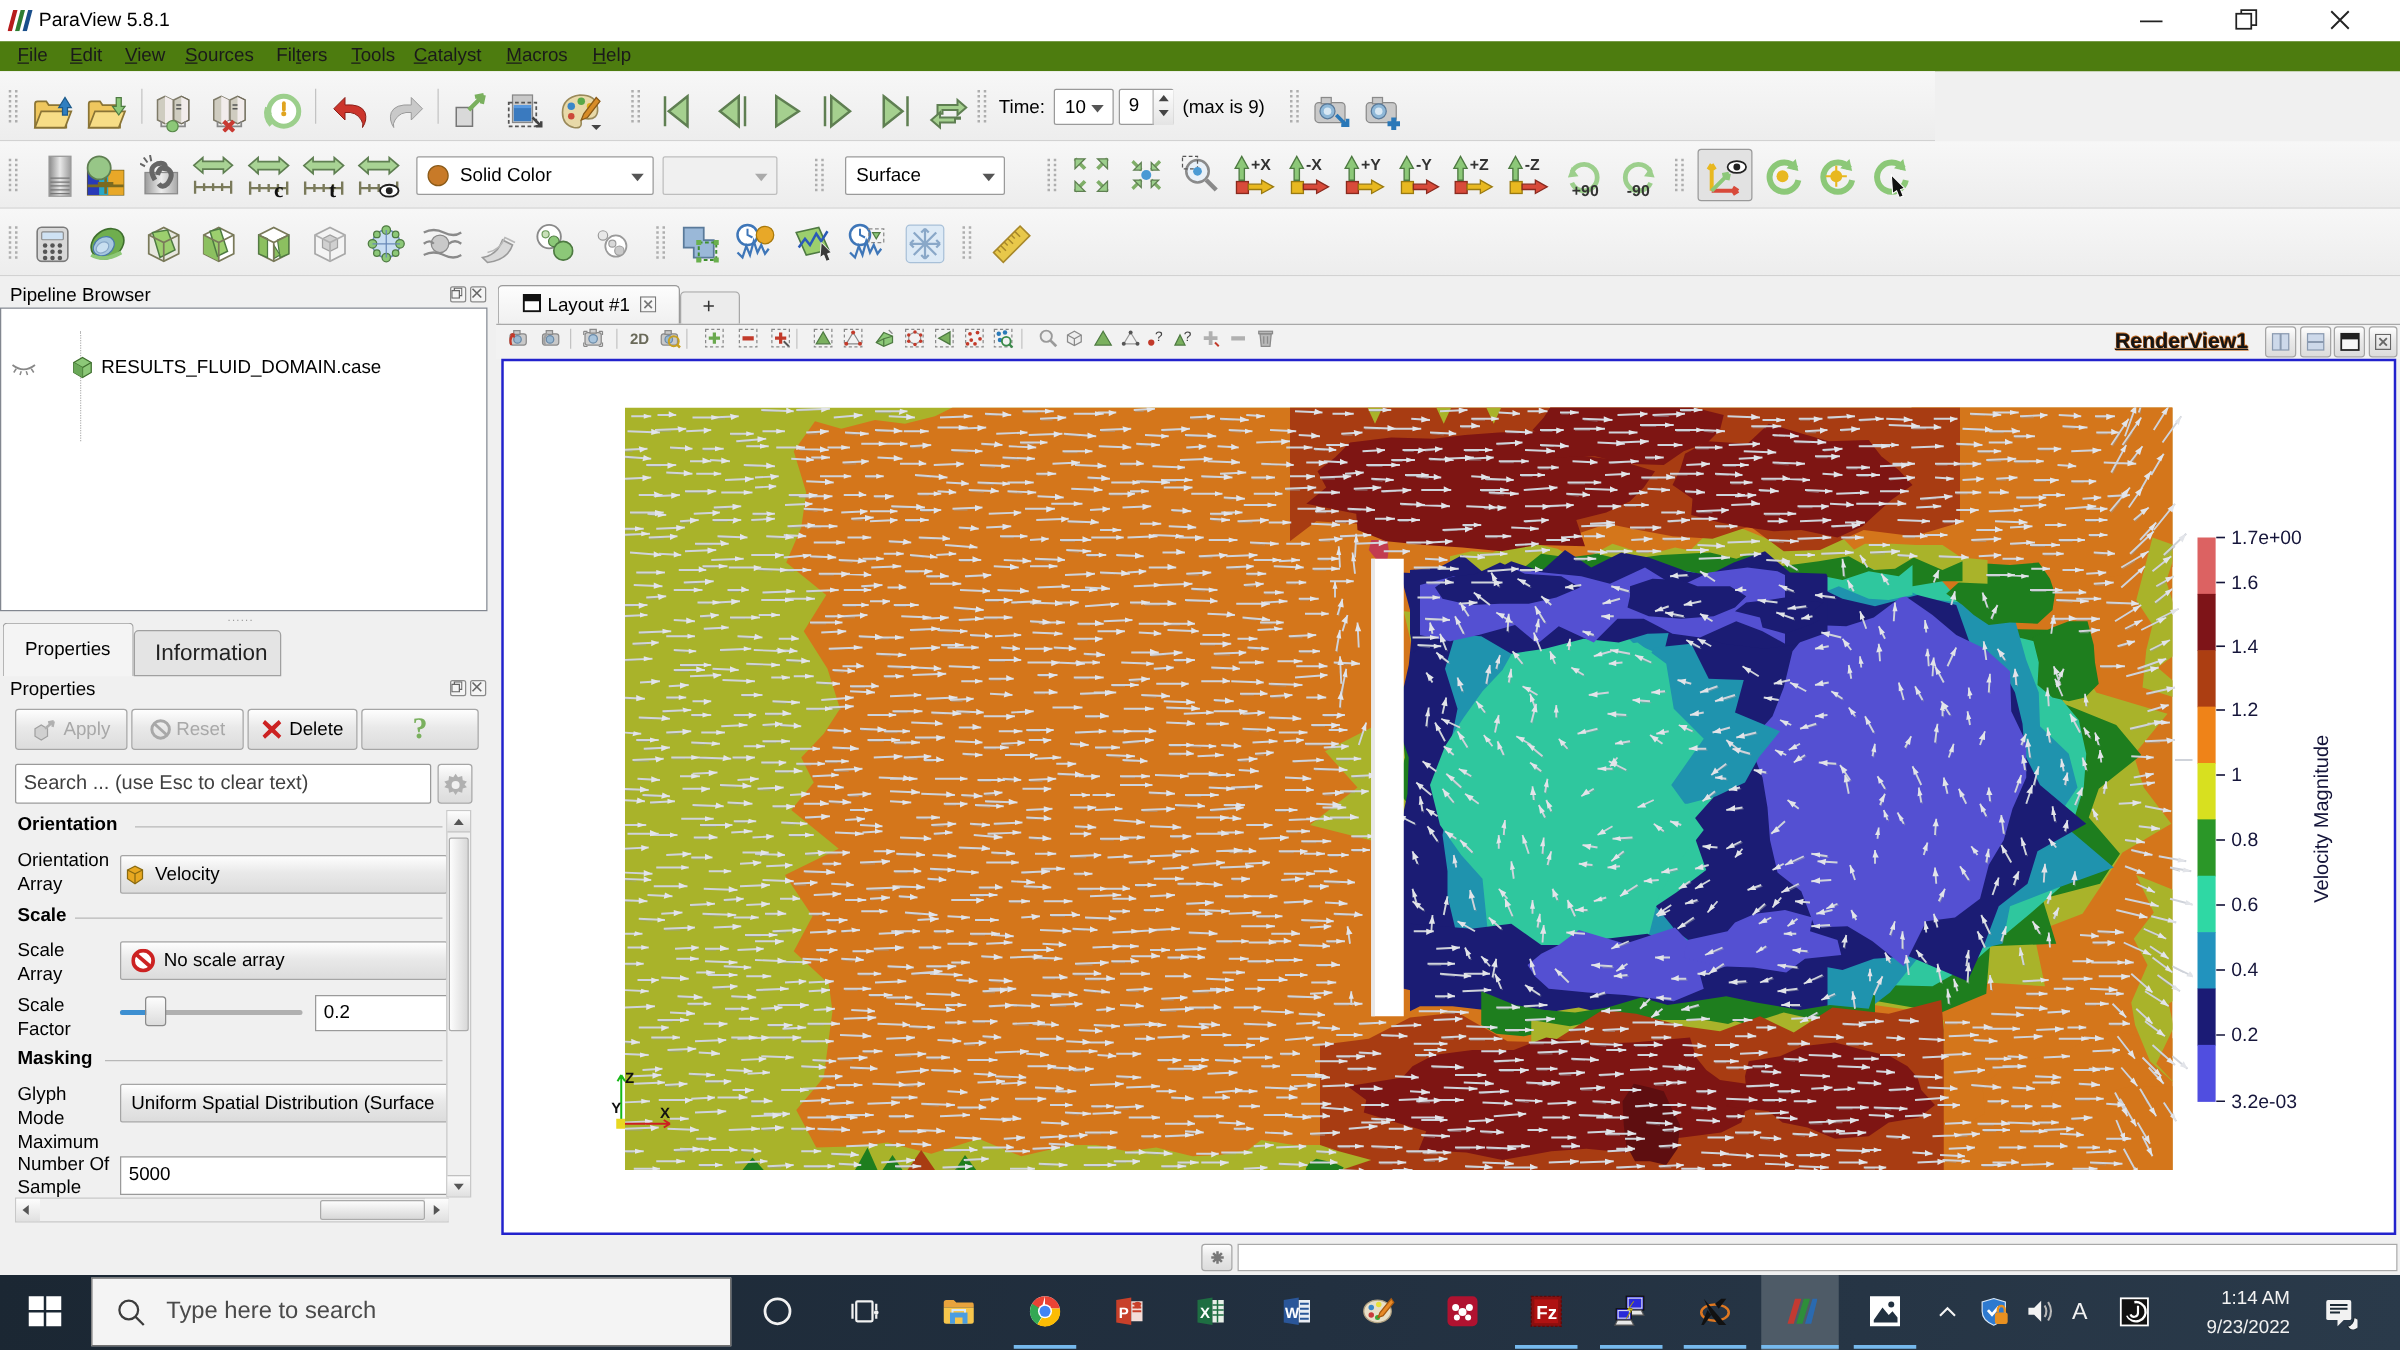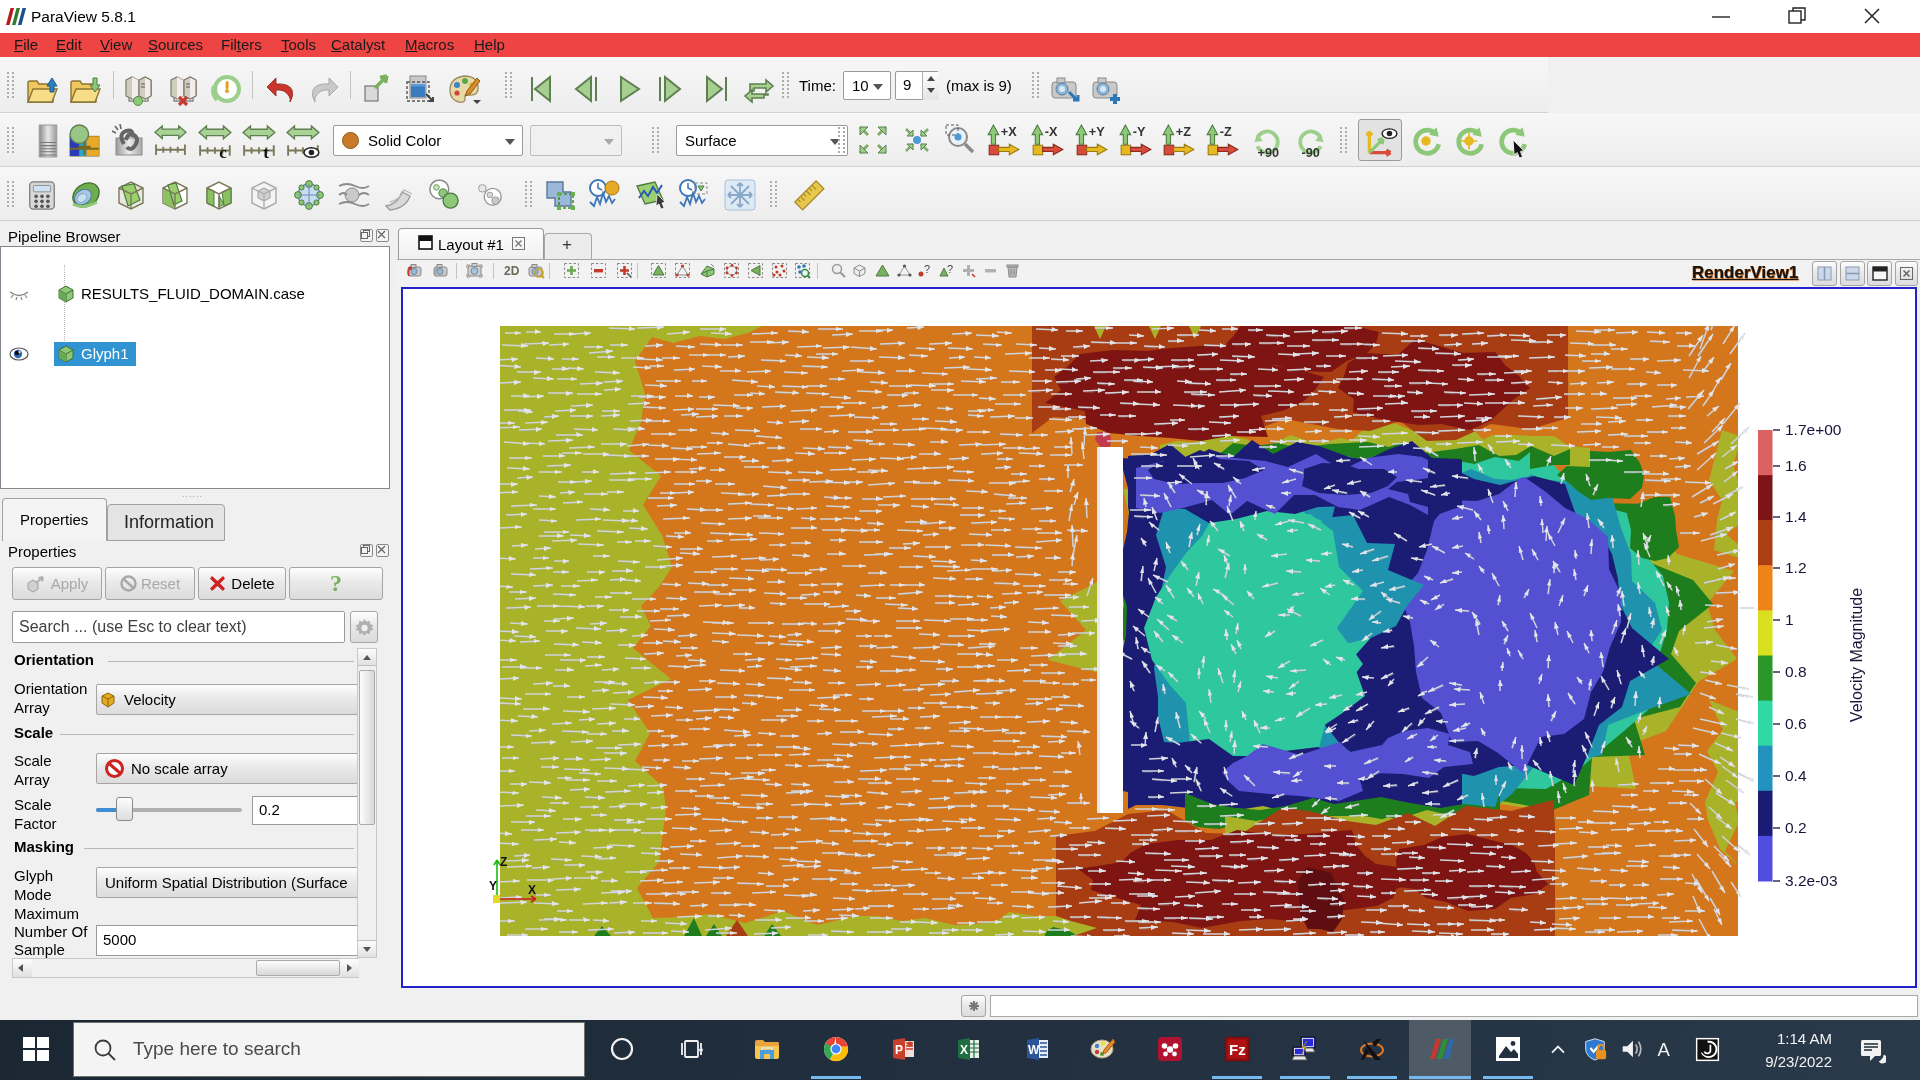--- a/index.html
+++ b/index.html
@@ -26,21 +26,21 @@
     </svg>
  <svg class="abs" style="left:1786px;top:5px" width="22" height="22" viewBox="0 0 22 22">
       <rect x="3" y="6" width="12" height="12" fill="none" stroke="#222" stroke-width="1.4"></rect>
       <path d="M7 6 V3 H19 V15 H15" fill="none" stroke="#222" stroke-width="1.4"></path>
     </svg>
  <svg class="abs" style="left:1861px;top:5px" width="22" height="22" viewBox="0 0 22 22">
       <path d="M4 4 L18 18 M18 4 L4 18" stroke="#222" stroke-width="1.5"></path>
     </svg>
 </div>
 
-<div class="abs" style="left:0;top:33px;width:1920px;height:24px;background:#ef4444;font-size:15px;color:#1a1a1a">
+<div class="abs" style="left:0;top:33px;width:1920px;height:24px;background:#4d7c0f;font-size:15px;color:#1a1a1a">
  <div class="abs" style="left:14px;top:3px"><u>F</u>ile</div>
  <div class="abs" style="left:56px;top:3px"><u>E</u>dit</div>
  <div class="abs" style="left:100px;top:3px"><u>V</u>iew</div>
  <div class="abs" style="left:148px;top:3px"><u>S</u>ources</div>
  <div class="abs" style="left:221px;top:3px">Fil<u>t</u>ers</div>
  <div class="abs" style="left:281px;top:3px"><u>T</u>ools</div>
  <div class="abs" style="left:331px;top:3px"><u>C</u>atalyst</div>
  <div class="abs" style="left:405px;top:3px"><u>M</u>acros</div>
  <div class="abs" style="left:474px;top:3px"><u>H</u>elp</div>
 </div>
@@ -210,21 +210,21 @@
       <path d="M1 8 L8 2 L8 5 L24 5 L24 2 L31 8 L24 14 L24 11 L8 11 L8 14 Z" fill="#a8d394" stroke="#5f7f52" stroke-width="1.3"></path>
       <path d="M2 20 v10 M2 25 h28 M9 22 v6 M16 22 v6 M23 22 v6 M30 20 v10" stroke="#7a7a5a" stroke-width="1.8" fill="none"></path>
       <ellipse cx="24" cy="27" rx="7" ry="4.5" fill="#fff" stroke="#222" stroke-width="1.4"></ellipse>
       <circle cx="24" cy="27" r="2.6" fill="#222"></circle>
     </svg>
  <div class="combo" style="left:333px;top:12px;width:190px;height:31px"><span style="width:17px;height:17px;border-radius:50%;background:#c87a28;border:1px solid #8a5a18;display:inline-block;margin-right:9px"></span>Solid Color<span class="arr"></span></div>
  <div class="combo" style="left:530px;top:12px;width:92px;height:31px;background:#f0f0f0;border-color:#bdbdbd">
       <span class="arr" style="border-top-color:#aaa"></span>
     </div>
  <div class="grip" style="left:652px;top:14px"></div>
- <div class="combo" style="left:676px;top:12px;width:172px;height:31px">Surface<span class="arr"></span></div>
+ <div class="combo" style="left:676px;top:12px;width:128px;height:31px">Surface<span class="arr"></span></div>
  <div class="grip" style="left:838px;top:14px"></div>
  <svg class="abs" style="left:856px;top:10px" width="34" height="34" viewBox="0 0 34 34">
       <path d="M4 4 L12 12 M30 4 L22 12 M4 30 L12 22 M30 30 L22 22" stroke="#7fae68" stroke-width="3"></path>
       <path d="M4 4 l8 0 -8 8 Z M30 4 l0 8 -8 -8 Z M4 30 l0 -8 8 8 Z M30 30 l-8 0 8 -8 Z" fill="#9ccf8c" stroke="#5f7f52" stroke-width="1"></path>
     </svg>
  <svg class="abs" style="left:900px;top:10px" width="34" height="34" viewBox="0 0 34 34">
       <path d="M6 6 L13 13 M28 6 L21 13 M6 28 L13 21 M28 28 L21 21" stroke="#7fae68" stroke-width="2.6"></path>
       <path d="M13 13 l-6 0 6 -6 Z M21 13 l0 -6 6 6 Z M13 21 l0 6 -6 -6 Z M21 21 l6 0 -6 6 Z" fill="#9ccf8c" stroke="#5f7f52" stroke-width="1"></path>
       <circle cx="17" cy="17" r="4" fill="#4a9ad4"></circle>
     </svg>
@@ -452,36 +452,20 @@
           <path d="M1 5 Q10 12 19 5" fill="none" stroke="#888" stroke-width="1.4"></path>
           <path d="M4 8 l-2 3 M8 10 l-1 3 M12 10 l1 3 M16 8 l2 3" stroke="#888" stroke-width="1.2"></path>
         </svg>
         <svg width="20" height="20" viewBox="0 0 20 20" style="position:absolute;left:55px;top:1px">
           <path d="M3 6 L10 2 L17 6 L17 14 L10 18 L3 14 Z" fill="#8cc878" stroke="#3e6e2e" stroke-width="1"></path>
           <path d="M3 6 L10 10 L17 6" fill="none" stroke="#3e6e2e" stroke-width="1"></path>
           <path d="M10 10 V18" stroke="#3e6e2e" stroke-width="1"></path>
           <path d="M3 6 L10 10 L10 18 L3 14 Z" fill="#6aa858"></path>
         </svg>
         <div class="abs" style="left:80px;top:2px;font-size:15px">RESULTS_FLUID_DOMAIN.case</div>
-      </div>
-   <div class="abs" style="left:0;top:96px;width:100%;height:22px">
-        <div class="abs" style="left:53px;top:-1px;width:82px;height:24px;background:#3094d2"></div>
-        <svg width="20" height="14" viewBox="0 0 20 14" style="position:absolute;left:8px;top:4px">
-          <ellipse cx="10" cy="7" rx="9" ry="6" fill="#fff" stroke="#555" stroke-width="1.2"></ellipse>
-          <circle cx="9" cy="7" r="4.2" fill="#2e6ab0"></circle>
-          <circle cx="8" cy="6" r="2.2" fill="#0a0a14"></circle>
-          <circle cx="10.5" cy="5" r="1" fill="#fff"></circle>
-        </svg>
-        <svg width="20" height="20" viewBox="0 0 20 20" style="position:absolute;left:55px;top:1px">
-          <path d="M3 6 L10 2 L17 6 L17 14 L10 18 L3 14 Z" fill="#8cc878" stroke="#3e6e2e" stroke-width="1"></path>
-          <path d="M3 6 L10 10 L17 6" fill="none" stroke="#3e6e2e" stroke-width="1"></path>
-          <path d="M10 10 V18" stroke="#3e6e2e" stroke-width="1"></path>
-          <path d="M3 6 L10 10 L10 18 L3 14 Z" fill="#6aa858"></path>
-        </svg>
-        <div class="abs" style="left:80px;top:2px;font-size:15px;color:#fff">Glyph1</div>
       </div>
  </div>
  <div class="abs" style="left:182px;top:272px;width:26px;height:3px;color:#999;font-size:9px;letter-spacing:1px;line-height:2px">......</div>
 
  <div class="abs" style="left:2px;top:277px;width:105px;height:43px;background:#f4f4f4;border:1px solid #a0a0a0;border-bottom:none;border-radius:4px 4px 0 0"></div>
  <div class="abs" style="left:20px;top:290px;font-size:15px">Properties</div>
  <div class="abs" style="left:107px;top:283px;width:118px;height:37px;background:#e4e4e4;border:1px solid #a0a0a0;border-bottom:1px solid #a0a0a0;border-radius:4px 4px 0 0"></div>
  <div class="abs" style="left:124px;top:291px;font-size:18px;color:#222">Information</div>
 
  <div class="abs" style="left:8px;top:322px;font-size:15px">Properties</div>

